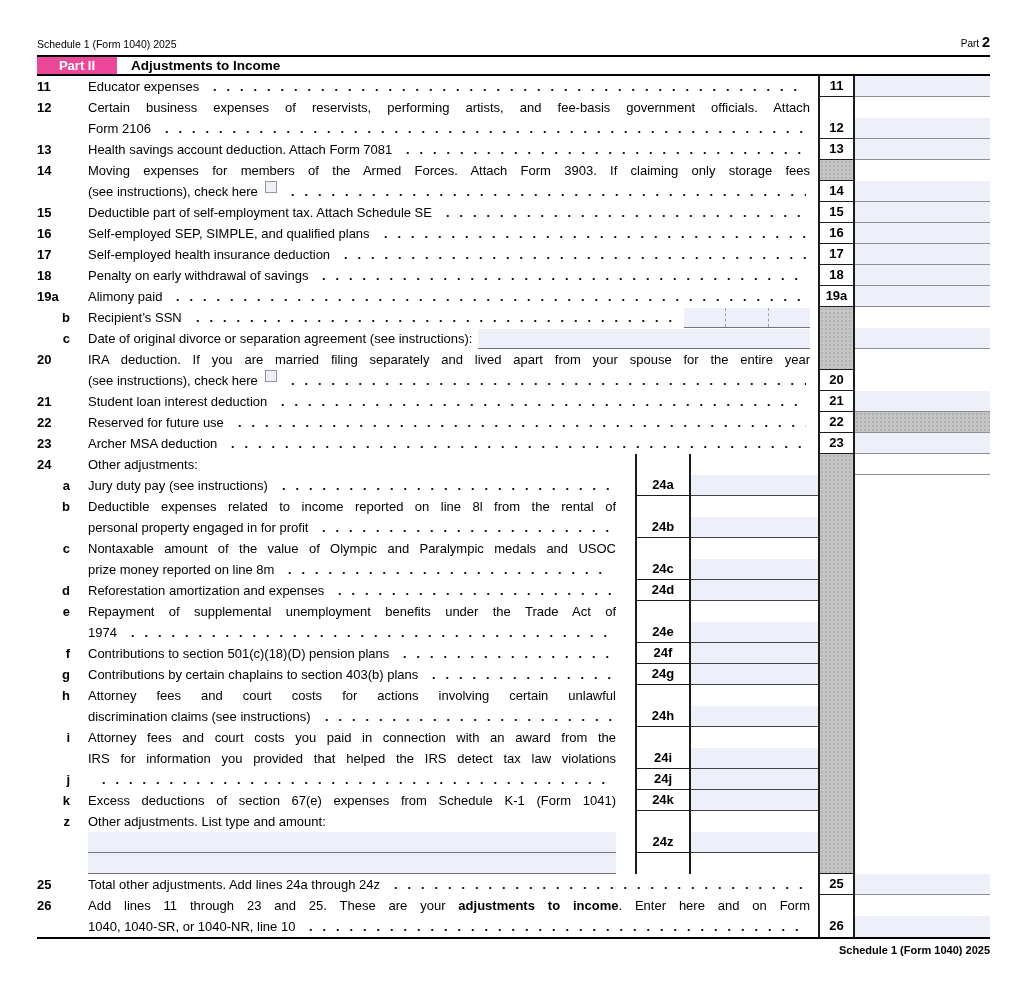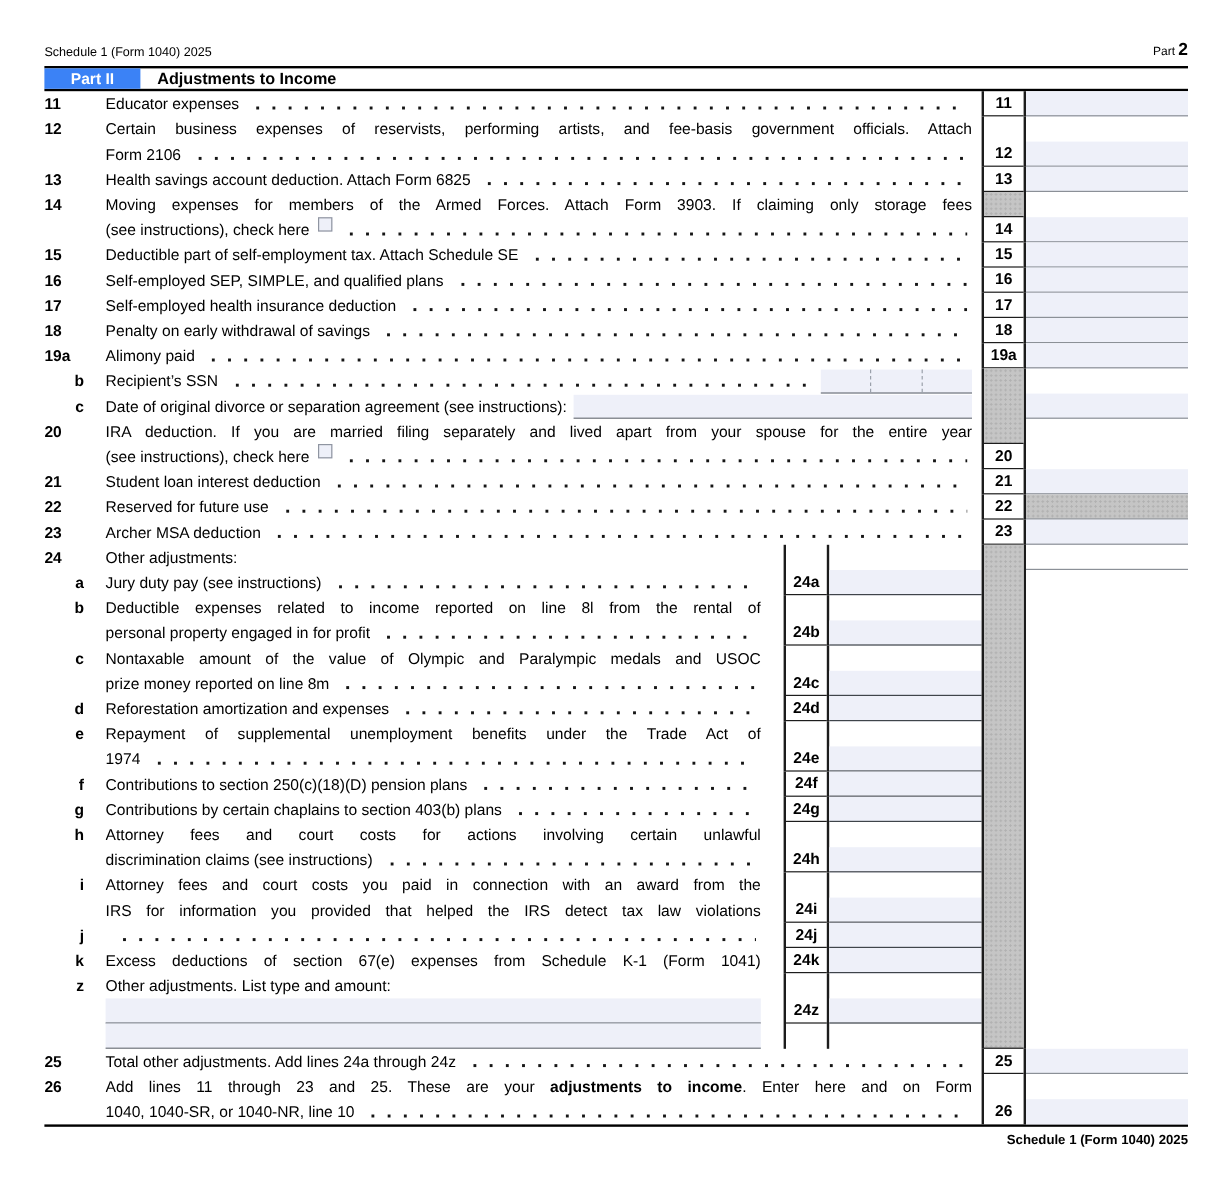--- a/index.html
+++ b/index.html
@@ -11,21 +11,21 @@
   .page { padding:34px 34px 0 37px; }
 
   
   .hdr { display:flex; justify-content:space-between; align-items:flex-end; margin-bottom:5px; }
   .hdr-left { font-size:10.5px; }
   .hdr-right { font-size:10px; }
   .pageno { font-weight:bold; font-size:14.5px; }
 
   
   .partbar { display:flex; align-items:stretch; border-top:2.5px solid #000; border-bottom:2px solid #000; height:21px; }
-  .partbox { background:#3b82f6; color:#fff; font-weight:bold; font-size:13px; width:80px;
+  .partbox { background:#ec4899; color:#fff; font-weight:bold; font-size:13px; width:80px;
              display:flex; align-items:center; justify-content:center; }
   .parttitle { font-weight:bold; font-size:13.5px; margin-left:14px; display:flex; align-items:center; }
 
   
   .tbl { border-bottom:2.5px solid #000; }
   .row, .sec { display:flex; align-items:stretch; }
   .sec-left { flex:1 1 auto; min-width:0; display:flex; flex-direction:column; }
   .srow, .irow { display:flex; align-items:stretch; }
 
   .lab { flex:none; width:51px; font-weight:bold; font-size:13px; line-height:21px; }
@@ -64,21 +64,21 @@
   .amtcol { flex:none; width:135px; display:flex; flex-direction:column; }
   .acell { flex:none; height:21px; }
   .fill { background:#eef0f9; border-bottom:1.5px solid #8b9097; }
   .plainb { border-bottom:1.5px solid #8b9097; }
   .shadecell { background-color:#c5c5c5;
                background-image:radial-gradient(#b1b1b1 0.9px, transparent 1px); background-size:4px 4px;
                border-bottom:1.5px solid #8b9097; }
   .noline { border-bottom:none; }
 
   
-  .inlab { flex:none; width:38px; border-left:2px solid #1c1c1c; border-right:2px solid #1c1c1c;
+  .inlab { flex:none; width:56px; border-left:2px solid #1c1c1c; border-right:2px solid #1c1c1c;
            display:flex; flex-direction:column; }
   .icell { flex:none; height:21px; text-align:center; font-weight:bold; font-size:13px; line-height:20px; }
   .ib { border-bottom:1.5px solid #1c1c1c; }
   .inent { flex:none; width:127px; display:flex; flex-direction:column; }
   .ecell { flex:none; height:21px; }
   .efill { background:#eef0f9; border-bottom:1.5px solid #3f444a; }
 
   .ftr { text-align:right; font-weight:bold; font-size:11px; margin-top:5px; }
 </style>
 </head>
@@ -130,21 +130,21 @@
       <div class="amtcol">
           <div class="acell"></div>
           <div class="acell fill"></div>
         </div>
     </div>
 
     <div class="row">
       <div class="lab">13</div>
       <div class="desc">
           <div class="dline">
-            <span class="t">Health savings account deduction. Attach Form 6825</span>
+            <span class="t">Health savings account deduction. Attach Form 7081</span>
             <span class="leader"></span>
           </div>
         </div>
       <div class="numcol">
           <div class="ncell nb">13</div>
         </div>
       <div class="amtcol">
           <div class="acell fill"></div>
         </div>
     </div>
@@ -446,21 +446,21 @@
           <div class="inent">
               <div class="ecell"></div>
               <div class="ecell efill"></div>
             </div>
         </div>
 
         <div class="irow">
           <div class="lab let">f</div>
           <div class="desc24">
               <div class="dline">
-                <span class="t">Contributions to section 250(c)(18)(D) pension plans</span>
+                <span class="t">Contributions to section 501(c)(18)(D) pension plans</span>
                 <span class="leader"></span>
               </div>
             </div>
           <div class="inlab">
               <div class="icell ib">24f</div>
             </div>
           <div class="inent">
               <div class="ecell efill"></div>
             </div>
         </div>

